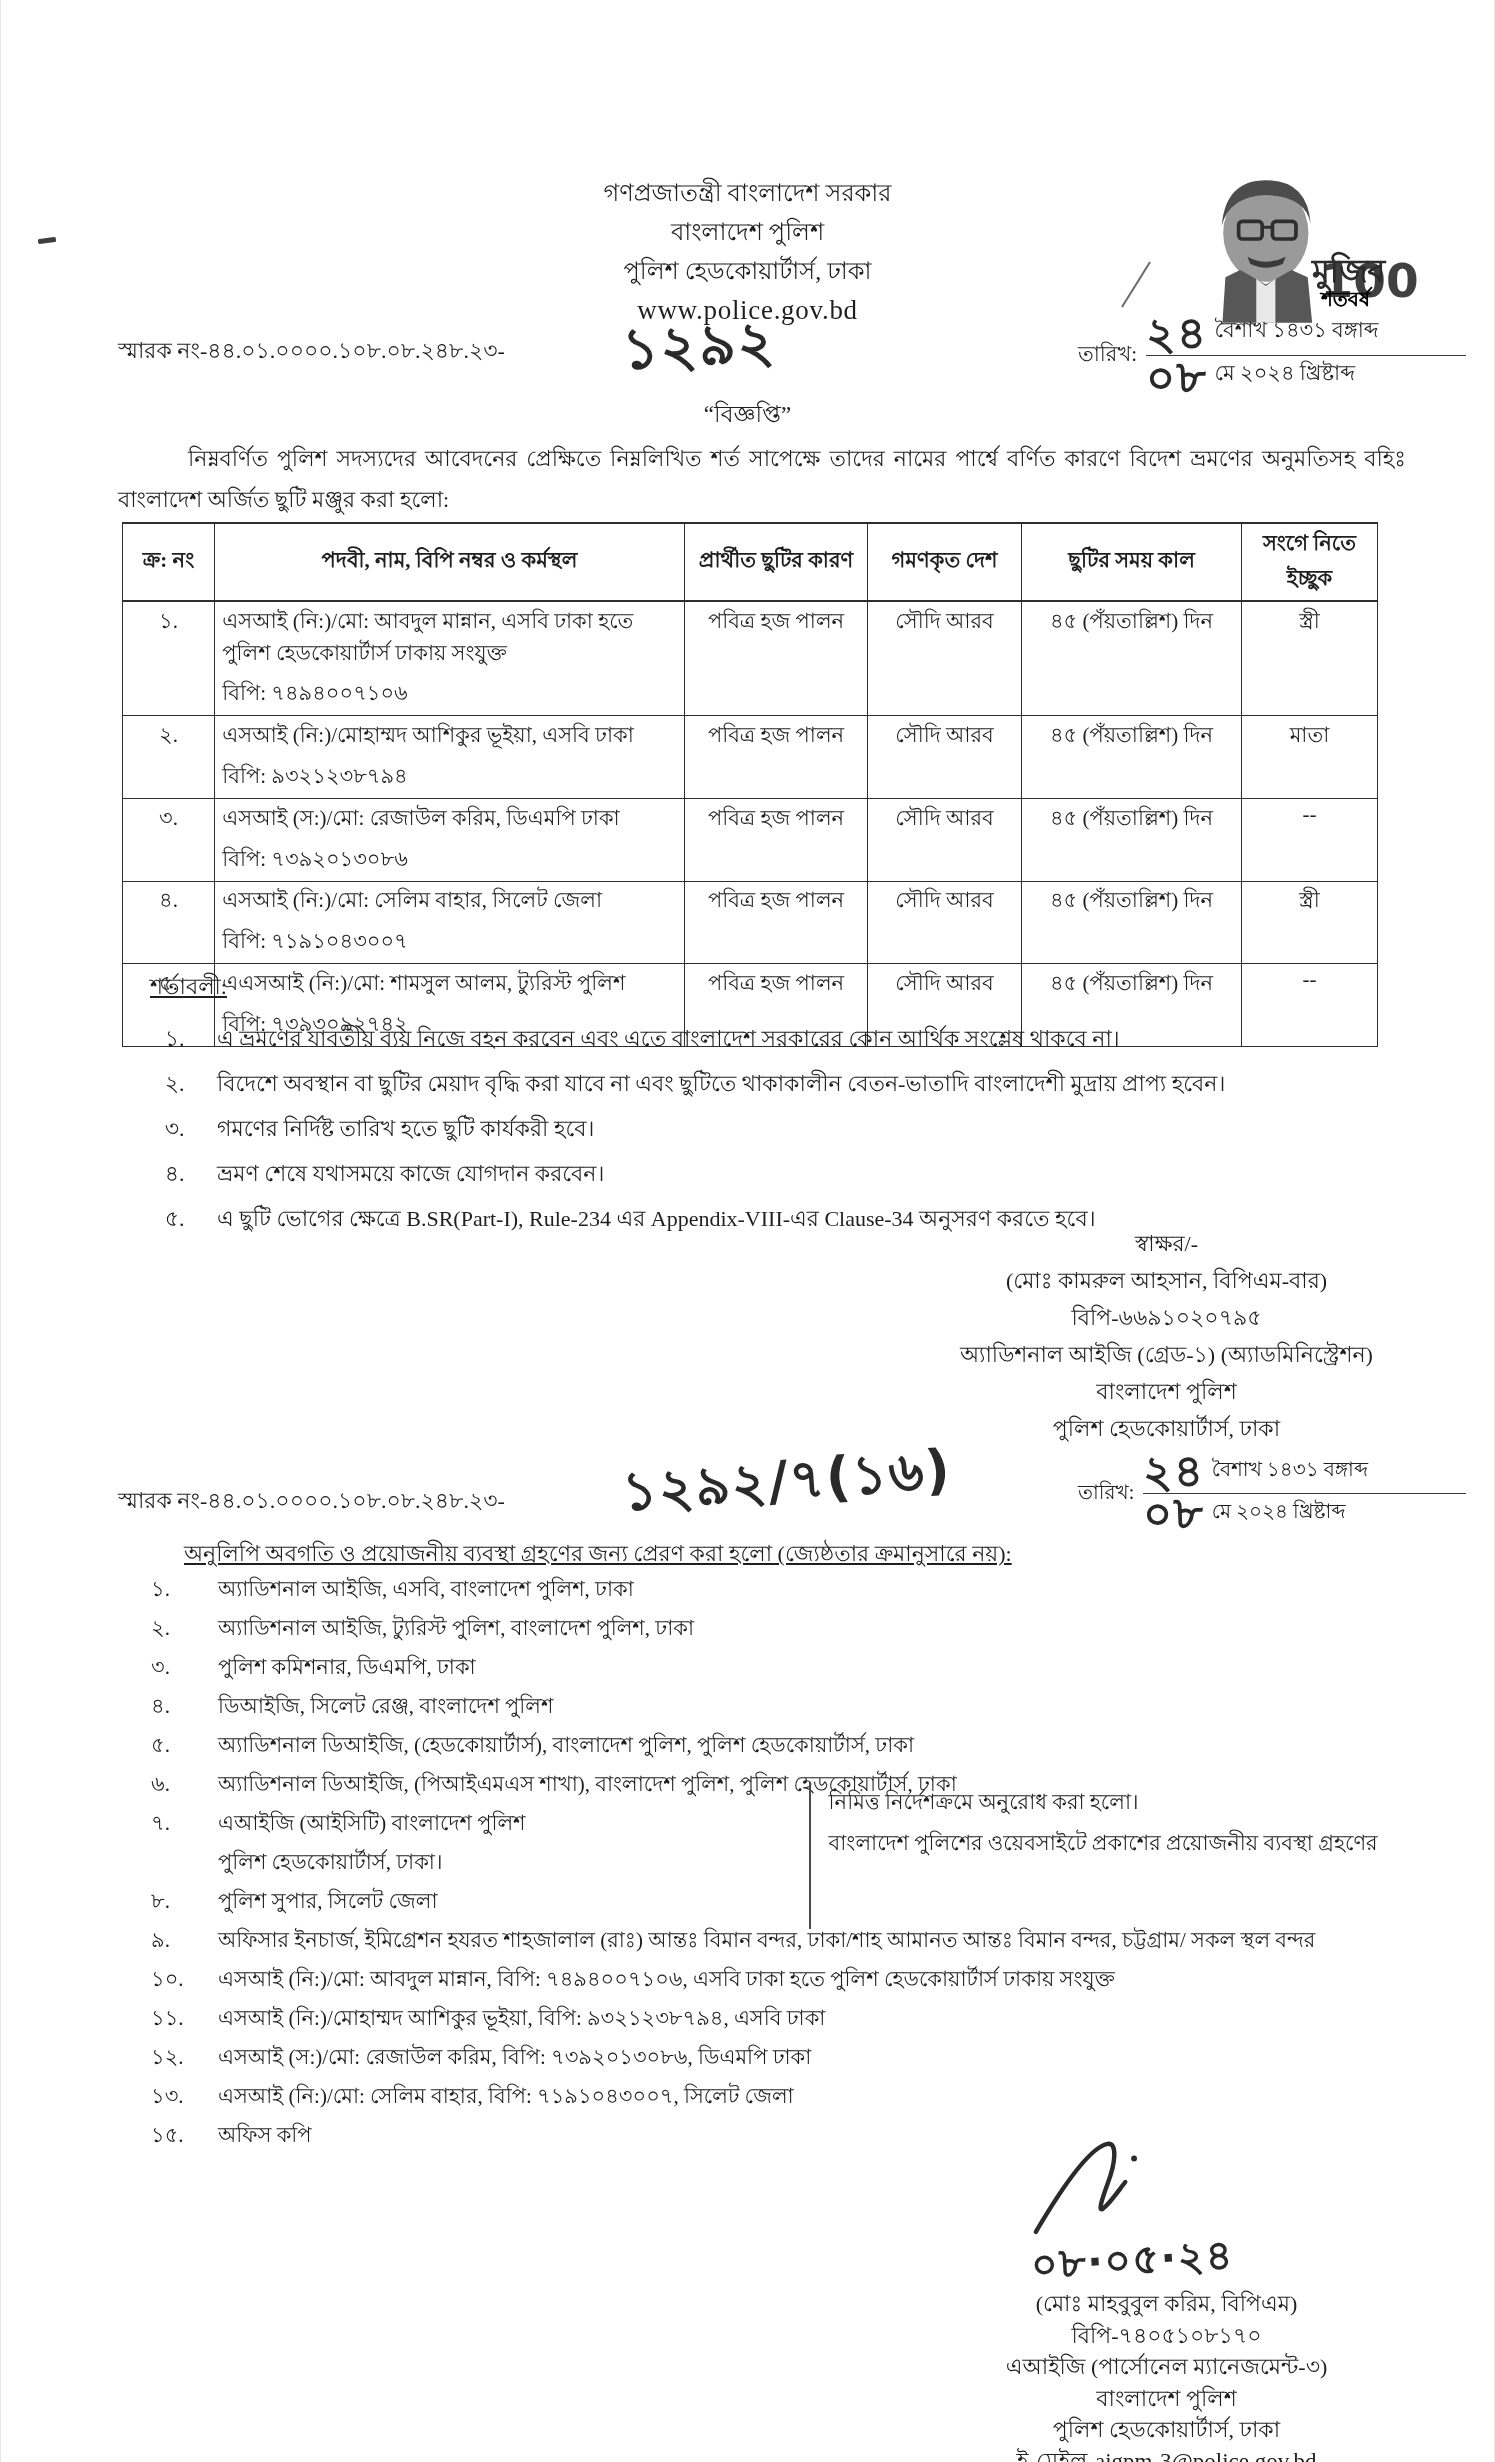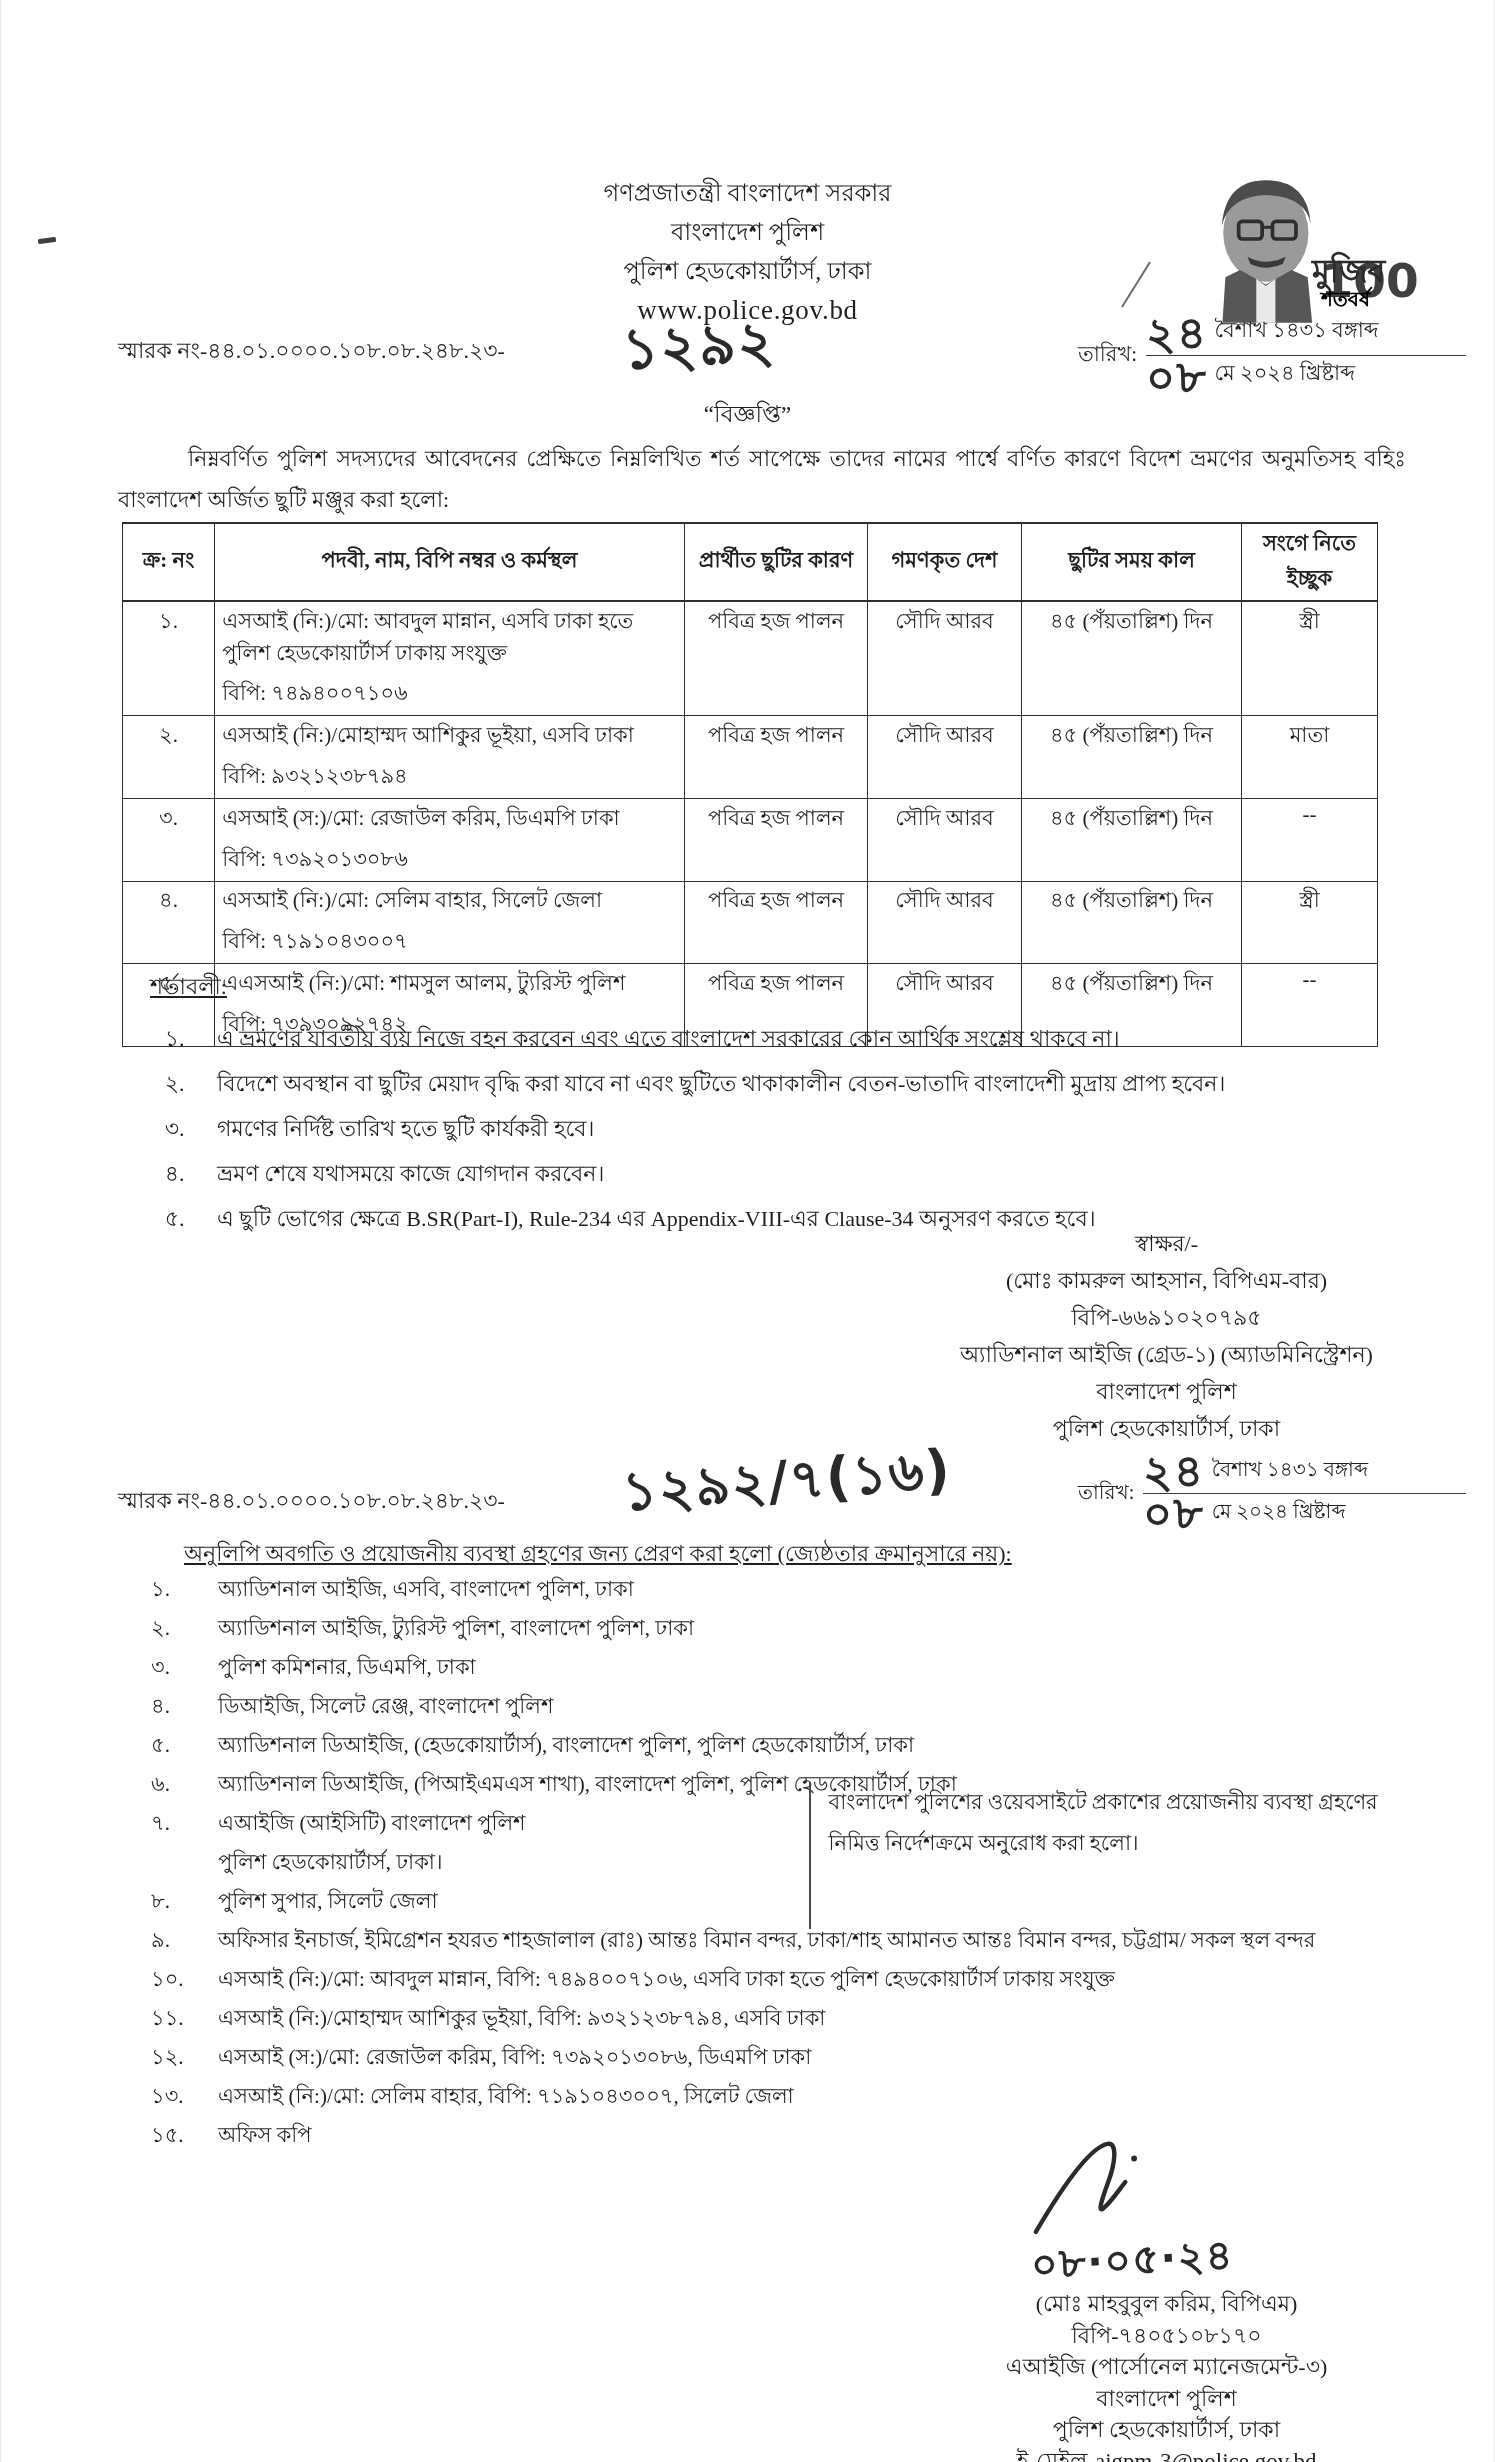--- a/index.html
+++ b/index.html
@@ -371,22 +371,22 @@
 
       <div class="d-item">
         <span class="d-no">১৫.</span>
         <span class="d-tx">
           <div>অফিস কপি</div>
 
         </span>
       </div>
     </div>
   <div class="abs note">
+    <div>নিমিত্ত নির্দেশক্রমে অনুরোধ করা হলো।</div>
     <div>বাংলাদেশ পুলিশের ওয়েবসাইটে প্রকাশের প্রয়োজনীয় ব্যবস্থা গ্রহণের</div>
-    <div>নিমিত্ত নির্দেশক্রমে অনুরোধ করা হলো।</div>
   </div>
 
   <svg class="abs squiggle" width="147" height="99" viewBox="0 0 200 135">
     <path d="M20,128 C60,60 95,12 118,8 C132,6 128,36 118,62 C110,84 104,102 112,96 C122,88 134,70 142,60" fill="none" stroke="#2b2b2b" stroke-width="6" stroke-linecap="round"></path>
     <circle cx="154" cy="28" r="4" fill="#2b2b2b"></circle>
   </svg>
   <div class="abs hand handdate">০৮·০৫·২৪</div>
   <div class="abs sig2">
     <div>(মোঃ মাহবুবুল করিম, বিপিএম)</div>
     <div>বিপি-৭৪০৫১০৮১৭০</div>

